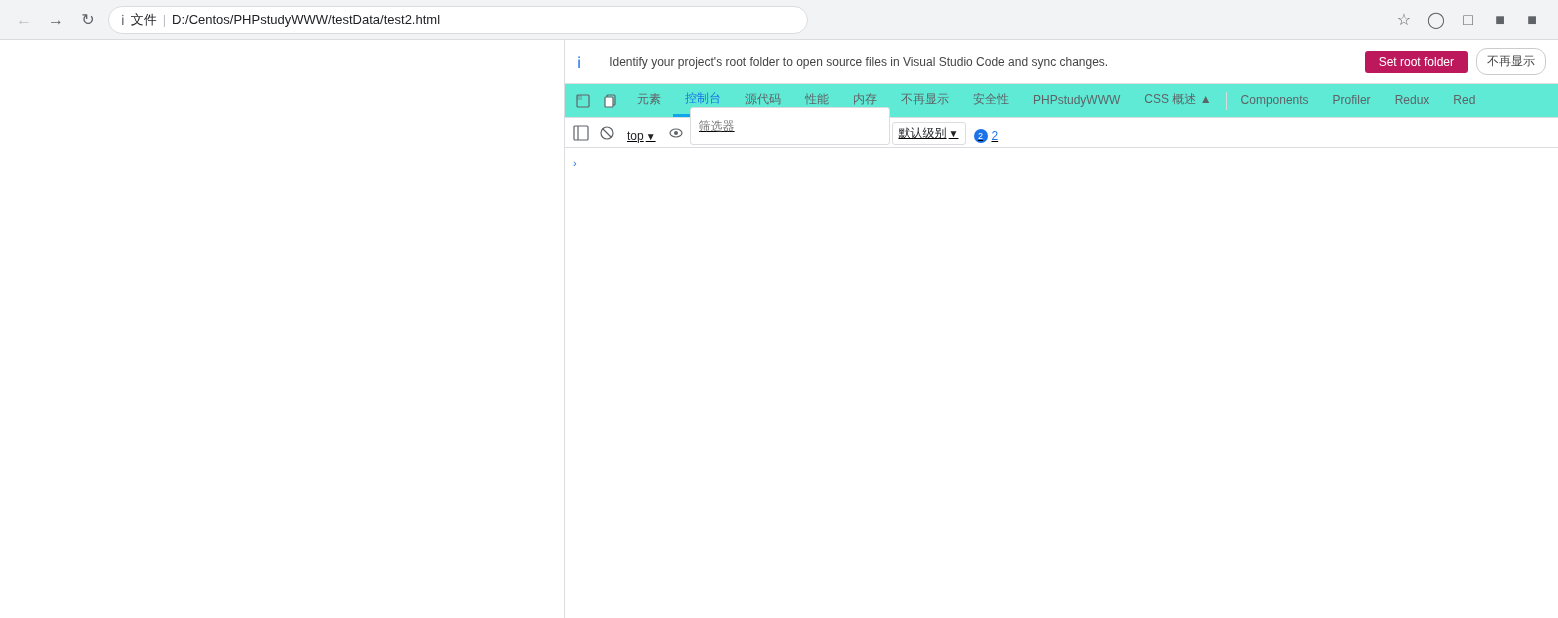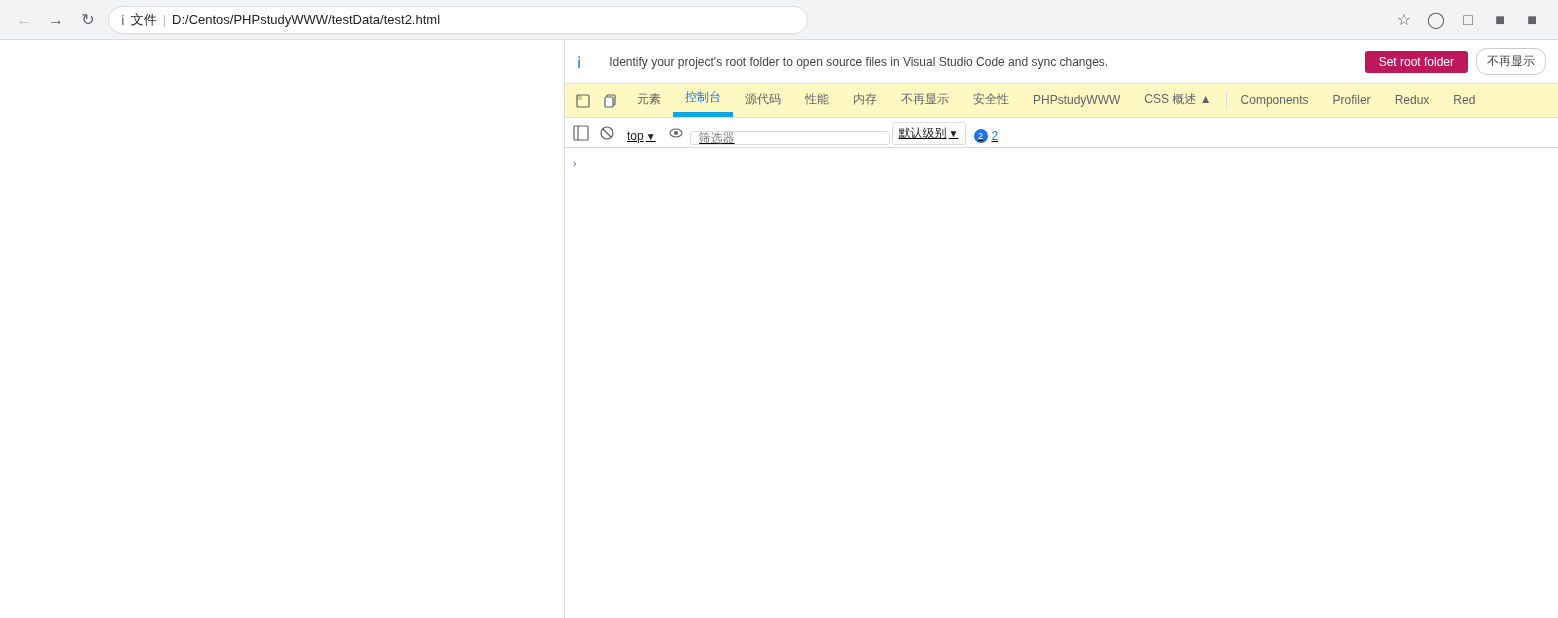--- a/index.html
+++ b/index.html
@@ -151,21 +151,21 @@
       cursor: pointer;
       white-space: nowrap;
       text-align: center;
     }
 
     
     .devtools-tabs {
       display: flex;
       align-items: center;
       border-bottom: 1px solid #dadce0;
-      background: #fef9c3;
+      background: #5eead4;
       padding: 0 4px;
       height: 34px;
       overflow: hidden;
     }
     .devtools-tab-icon {
       width: 28px;
       height: 28px;
       display: flex;
       align-items: center;
       justify-content: center;
@@ -182,21 +182,21 @@
       align-items: center;
       cursor: pointer;
       font-size: 12px;
       color: #5f6368;
       border-bottom: 2px solid transparent;
       white-space: nowrap;
       flex-shrink: 0;
     }
     .devtools-tab.active {
       color: #1a73e8;
-      border-bottom: 6px solid #0ea5e9;
+      border-bottom: 4px solid #0ea5e9;
     }
     .devtools-tab-separator {
       flex: 0 0 1px;
       height: 18px;
       background: #dadce0;
       margin: 0 2px;
     }
 
     
     .console-toolbar {
@@ -228,21 +228,21 @@
       align-items: center;
       gap: 2px;
       padding: 2px 6px;
       cursor: pointer;
       font-size: 12px;
       color: #202124;
       border-radius: 3px;
     }
     .filter-input {
       flex: 1;
-      height: 14px;
+      height: 38px;
       border: 1px solid #dadce0;
       border-radius: 3px;
       padding: 0 8px;
       font-size: 12px;
       color: #202124;
       outline: none;
       max-width: 200px;
     }
     .level-dropdown {
       display: flex;

